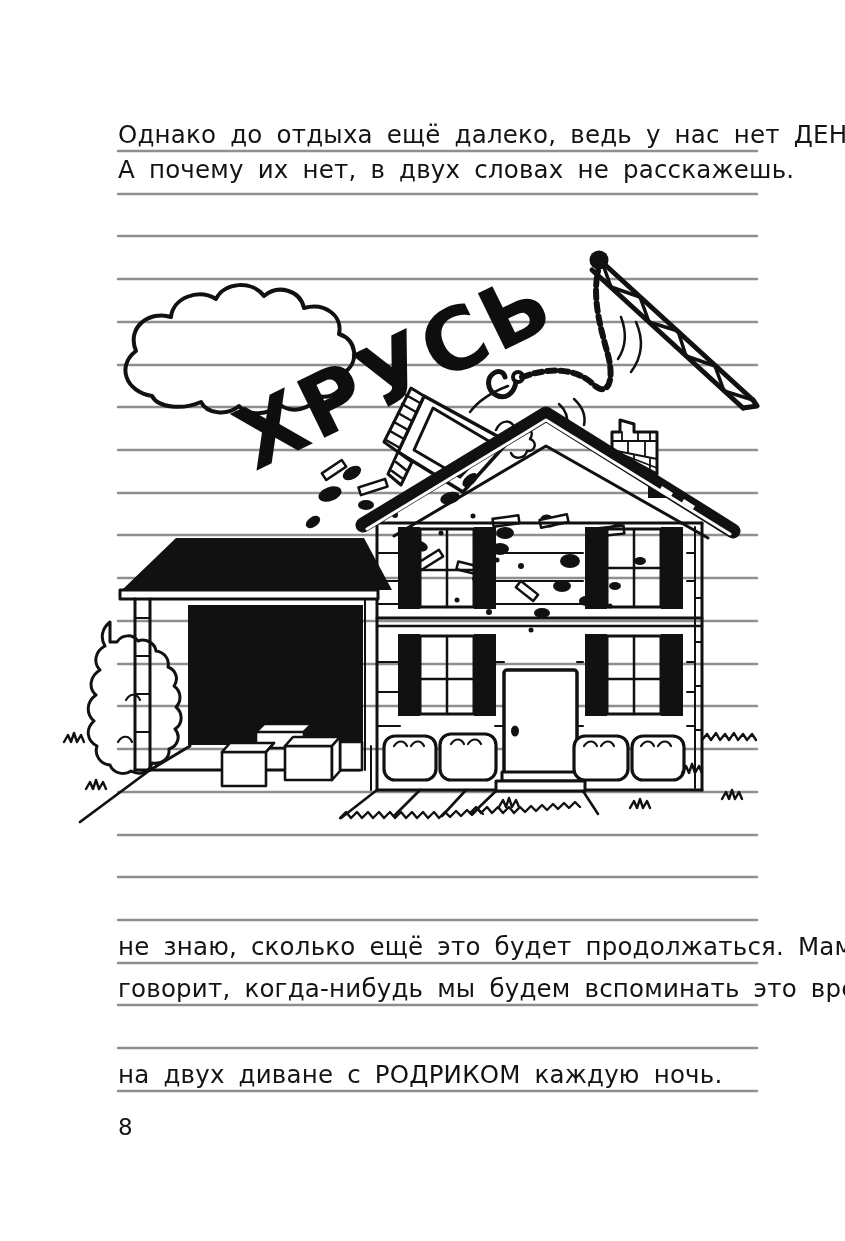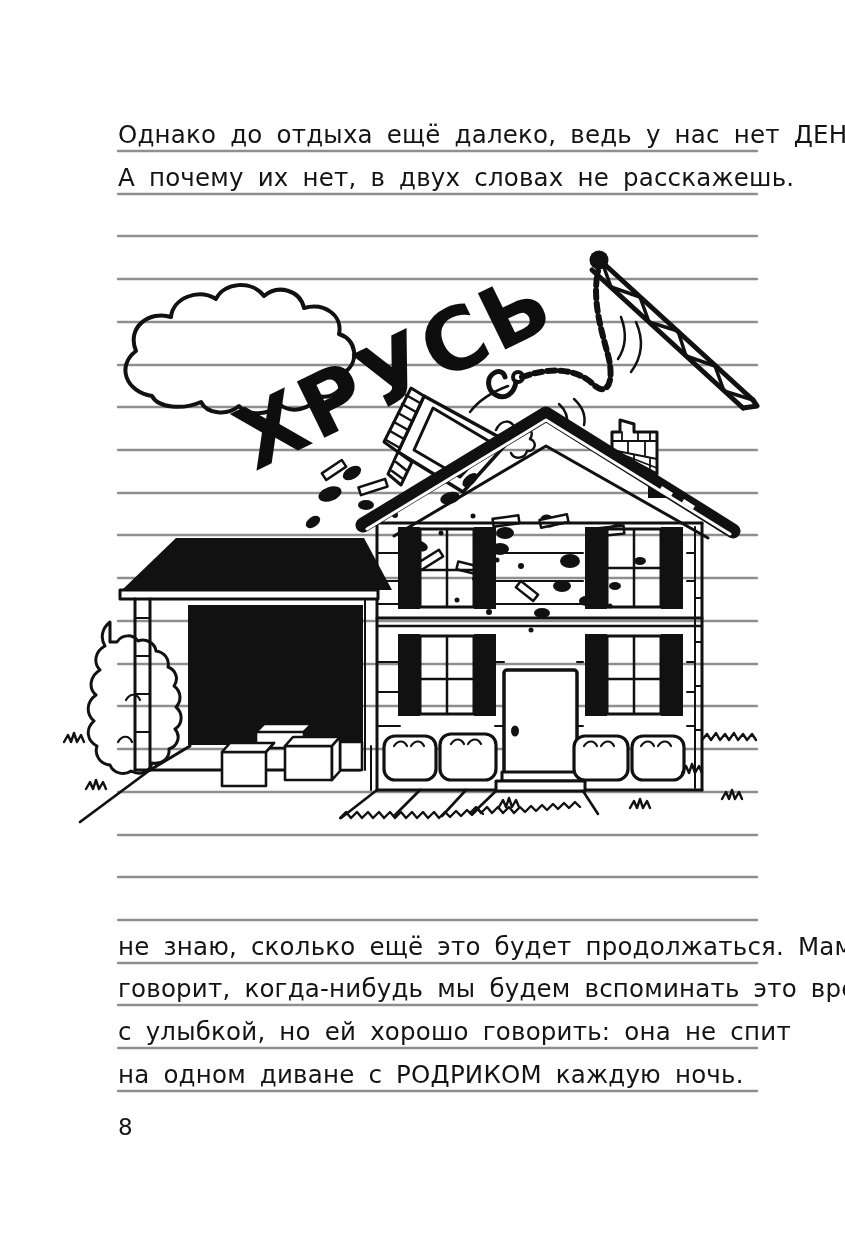--- a/index.html
+++ b/index.html
@@ -307,22 +307,21 @@
       <path d="M499 807 l4 -7 3 7 3 -9 3 9 4 -7 3 7"></path>
       <path d="M630 808 l4 -7 3 7 3 -9 3 9 4 -7 3 7"></path>
       <path d="M722 799 l4 -7 3 7 3 -9 3 9 4 -7 3 7"></path>
       <path d="M682 773 l4 -7 3 7 3 -9 3 9 4 -7 3 7"></path>
     </g>
   </svg>
 
   <div class="sfx">ХРУСЬ</div>
 
   <div class="txtline" style="top:120px">Однако до отдыха ещё далеко, ведь у нас нет ДЕНЕГ.</div>
-  <div class="txtline" style="top:163px">А почему их нет, в двух словах не расскажешь.</div>
+  <div class="txtline" style="top:155px">А почему их нет, в двух словах не расскажешь.</div>
 
   <div class="txtline" style="top:932px">не знаю, сколько ещё это будет продолжаться. Мама</div>
   <div class="txtline" style="top:974px">говорит, когда-нибудь мы будем вспоминать это время</div>
-  <div class="txtline" style="top:1017px">с улыбкой, но ей хорошо говорить: она не спит</div>
-  <div class="txtline" style="top:1060px">на одном диване с РОДРИКОМ каждую ночь.</div>
+  <div class="txtline" style="top:1060px">на двух диване с РОДРИКОМ каждую ночь.</div>
 
   <div class="pageno">8</div>
 
 </div>
 
 </body></html>

